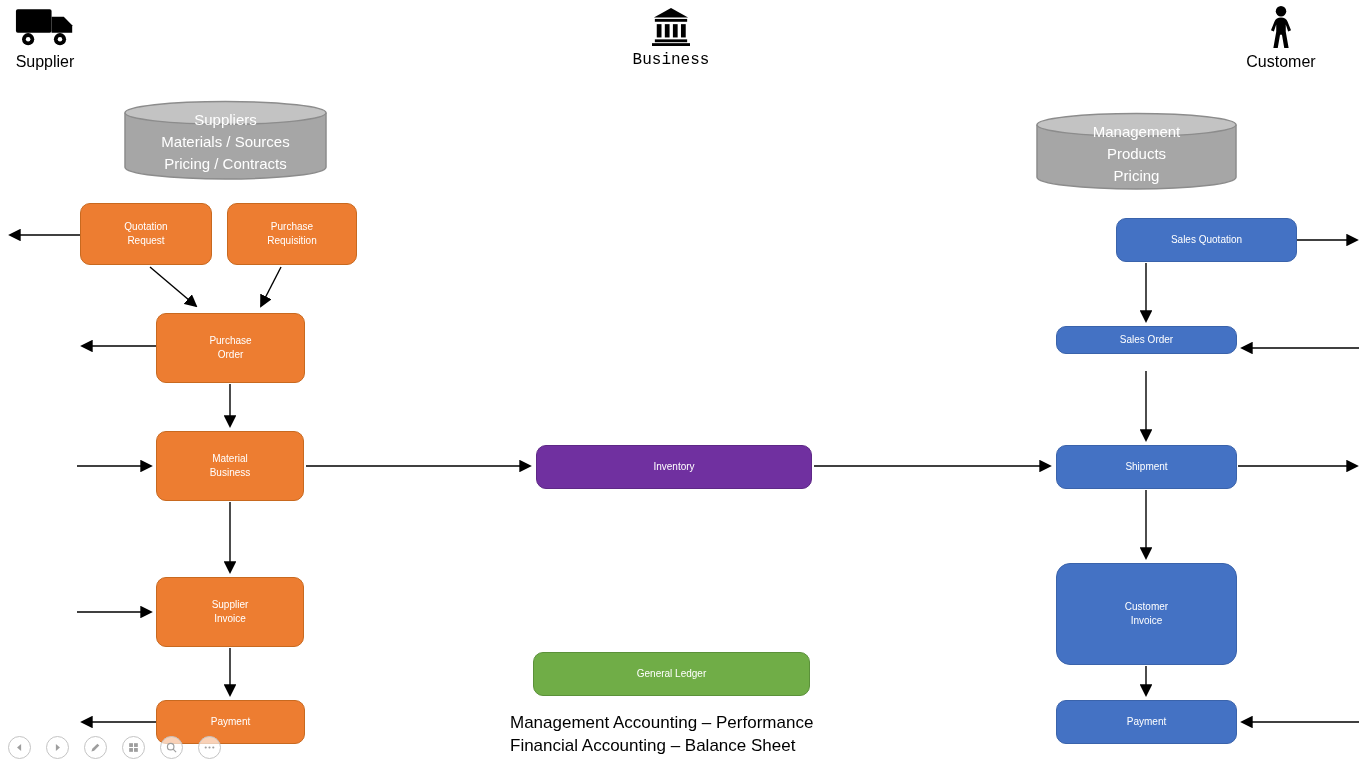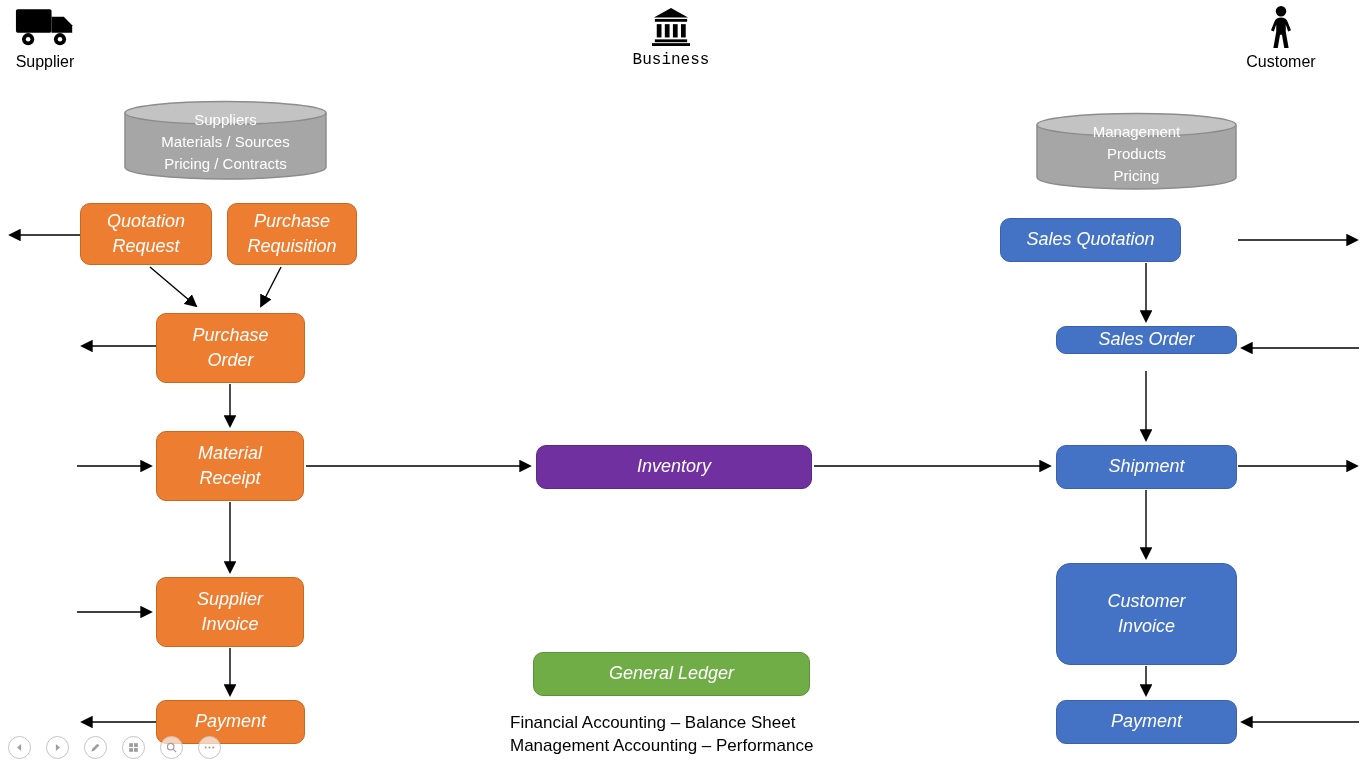--- a/index.html
+++ b/index.html
@@ -11,40 +11,39 @@
     font-family: "Liberation Sans", sans-serif;
     overflow: hidden;
   }
 
   
   .shape {
     position: absolute;
     display: flex; align-items: center; justify-content: center;
     text-align: center;
     color: #ffffff;
-    font-size: 18px;
+    font-size: 10px;
     line-height: 1.4;
     white-space: pre-line;
     border-radius: 10px;
-    font-style: italic;
   }
   .orange { background: #ED7D31; border: 1.5px solid #c8691f; }
   .blue   { background: #4472C4; border: 1.5px solid #3a63ab; }
   .purple { background: #7030A0; border: 1.5px solid #5e2886; }
   .green  { background: #70AD47; border: 1.5px solid #5b913a; }
 
   #box-quotation-request    { left: 80px;  top: 203px; width: 132px; height: 62px; }
   #box-purchase-requisition { left: 227px; top: 203px; width: 130px; height: 62px; }
   #box-purchase-order       { left: 156px; top: 313px; width: 149px; height: 70px; }
   #box-material-receipt     { left: 156px; top: 431px; width: 148px; height: 70px; }
   #box-supplier-invoice     { left: 156px; top: 577px; width: 148px; height: 70px; }
   #box-supplier-payment     { left: 156px; top: 700px; width: 149px; height: 44px; }
   #box-inventory            { left: 536px; top: 445px; width: 276px; height: 44px; }
   #box-general-ledger       { left: 533px; top: 652px; width: 277px; height: 44px; }
-  #box-sales-quotation      { left: 1000px; top: 218px; width: 181px; height: 44px; text-align: right; }
+  #box-sales-quotation      { left: 1116px; top: 218px; width: 181px; height: 44px; text-align: right; }
   #box-sales-order          { left: 1056px; top: 326px; width: 181px; height: 28px; }
   #box-shipment             { left: 1056px; top: 445px; width: 181px; height: 44px; }
   #box-customer-invoice     { left: 1056px; top: 563px; width: 181px; height: 102px; border-radius: 14px; }
   #box-customer-payment     { left: 1056px; top: 700px; width: 181px; height: 44px; }
 
   
   .db { position: absolute; }
   .db .db-bg { position: absolute; left: 0; top: 0; width: 100%; height: 100%; }
   .db .db-text {
     position: relative;
@@ -180,38 +179,38 @@
 Pricing</div>
 </div>
 
 <div class="shape orange" id="box-quotation-request">Quotation
 Request</div>
 <div class="shape orange" id="box-purchase-requisition">Purchase
 Requisition</div>
 <div class="shape orange" id="box-purchase-order">Purchase
 Order</div>
 <div class="shape orange" id="box-material-receipt">Material
-Receipt</div>
+Business</div>
 <div class="shape orange" id="box-supplier-invoice">Supplier
 Invoice</div>
 <div class="shape orange" id="box-supplier-payment">Payment</div>
 
 <div class="shape purple" id="box-inventory">Inventory</div>
 <div class="shape green" id="box-general-ledger">General Ledger</div>
 
 <div class="shape blue" id="box-sales-quotation">Sales Quotation</div>
 <div class="shape blue" id="box-sales-order">Sales Order</div>
 <div class="shape blue" id="box-shipment">Shipment</div>
 <div class="shape blue" id="box-customer-invoice">Customer
 Invoice</div>
 <div class="shape blue" id="box-customer-payment">Payment</div>
 
 <div class="footer">
+  <div>Management Accounting – Performance</div>
   <div>Financial Accounting – Balance Sheet</div>
-  <div>Management Accounting – Performance</div>
 </div>
 
 <div class="nav-controls">
   <button class="navbtn">
     <svg width="13" height="13" viewBox="0 0 24 24">
         <path d="M15,5.5 L7.5,12 L15,18.5 z" fill="currentColor"></path>
       </svg>
   </button>
   <button class="navbtn">
     <svg width="13" height="13" viewBox="0 0 24 24">

